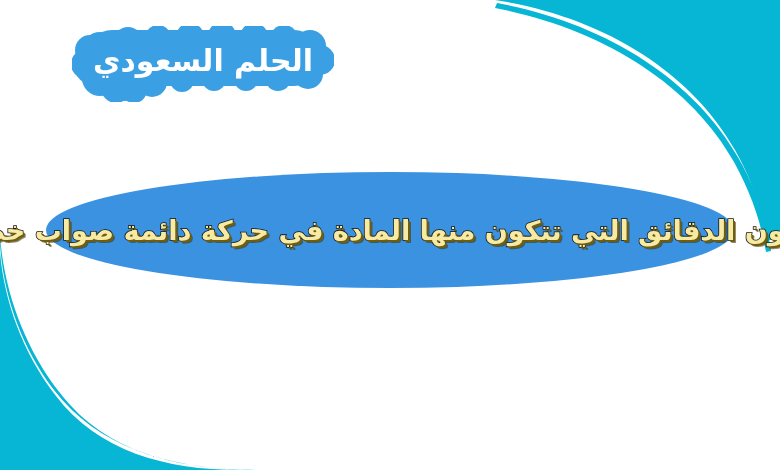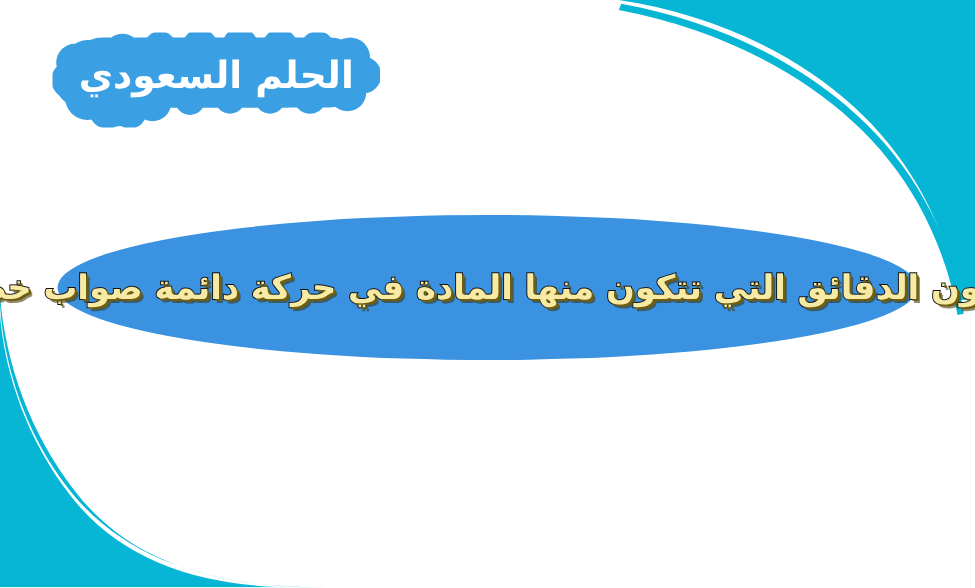--- a/index.html
+++ b/index.html
@@ -23,21 +23,21 @@
     left: 0;
     top: 0;
     width: 780px;
     height: 470px;
     display: block;
   }
 
   
   #logo-wrap {
     position: absolute;
-    left: 42px;
+    left: 72px;
     top: 26px;
     width: 262px;
     height: 76px;
   }
   #logo-blob {
     position: absolute;
     left: 0;
     top: 0;
     width: 262px;
     height: 76px;

